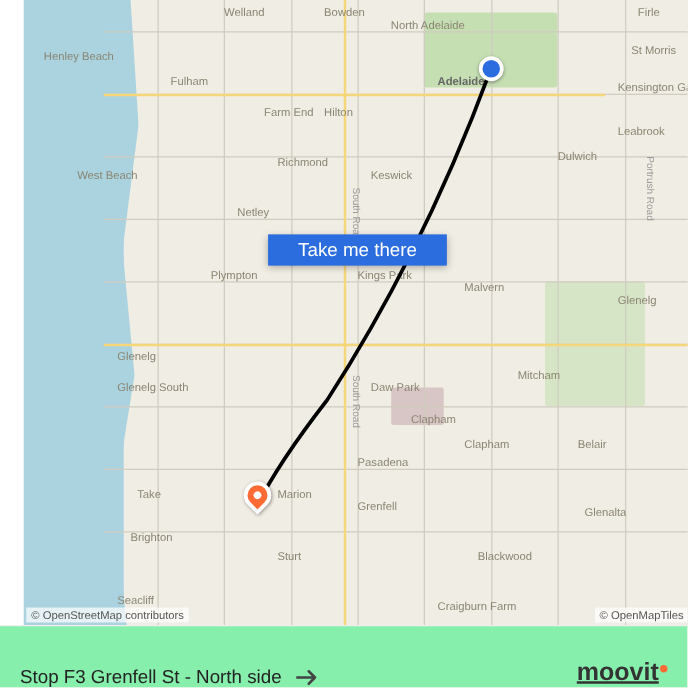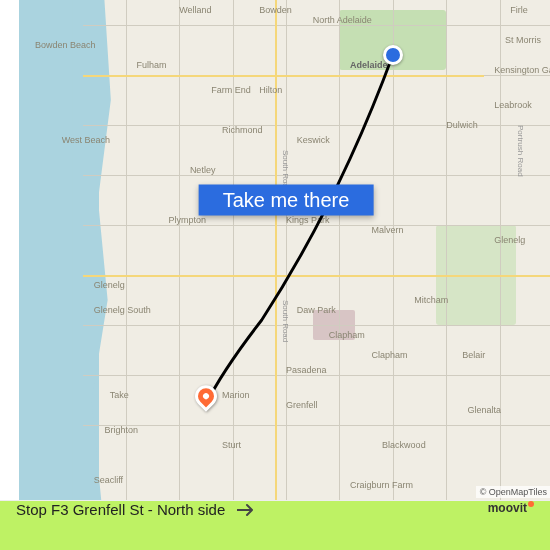--- a/index.html
+++ b/index.html
@@ -38,33 +38,33 @@
     .route-svg { position: absolute; inset: 0; width: 100%; height: 100%; pointer-events: none; }
     
     
     .marker { position: absolute; width: 20px; height: 20px; border-radius: 50%; border: 3px solid #fff; box-shadow: 0 1px 3px rgba(0,0,0,0.4); transform: translate(-50%, -50%); }
     .marker-start { background: #2b6cdf; left: 70%; top: 11%; }
     .marker-end-wrap { position: absolute; left: 35%; top: 81%; transform: translate(-50%, -90%); }
     .marker-end { width: 22px; height: 22px; background: #ff6b35; border: 3px solid #fff; border-radius: 50% 50% 50% 0; transform: rotate(-45deg); box-shadow: 0 1px 3px rgba(0,0,0,0.4); }
     .marker-end::after { content: ''; position: absolute; left: 50%; top: 50%; width: 6px; height: 6px; background: #fff; border-radius: 50%; transform: translate(-50%, -50%); }
     
     
-    .cta-button { position: absolute; left: 50%; top: 40%; transform: translate(-50%, -50%); background: #2b6cdf; color: #fff; padding: 4px 24px; font-size: 20px; font-weight: 500; border: none; cursor: pointer; box-shadow: 0 2px 6px rgba(0,0,0,0.3); }
+    .cta-button { position: absolute; left: 50%; top: 40%; transform: translate(-50%, -50%); background: #2b6cdf; color: #fff; padding: 4px 24px; font-size: 15px; font-weight: 500; border: none; cursor: pointer; box-shadow: 0 2px 6px rgba(0,0,0,0.3); }
     
     
     .attribution { position: absolute; bottom: 2px; font-size: 9px; color: #555; background: rgba(255,255,255,0.7); padding: 1px 4px; }
     .attr-left { left: 2px; }
     .attr-right { right: 2px; }
     
     
-    .bottom-bar { position: absolute; bottom: 0; left: 0; right: 0; height: 50px; background: #bef264; display: flex; align-items: flex-start; padding: 0 16px; border-top: 1px solid #eee; }
+    .bottom-bar { position: absolute; bottom: 0; left: 0; right: 0; height: 50px; background: #86efac; display: flex; align-items: flex-end; padding: 0 16px; border-top: 1px solid #eee; }
     .route-text { display: flex; align-items: center; gap: 12px; font-size: 15px; color: #222; font-weight: 500; flex: 1; }
     .arrow-icon { display: inline-flex; }
     .logo { display: flex; align-items: center; margin-left: auto; }
-    .logo-text { font-size: 12px; font-weight: 600; color: #333; }
+    .logo-text { font-size: 20px; font-weight: 600; color: #333; text-decoration: underline; }
     .logo-dot { width: 6px; height: 6px; background: #ff6b35; border-radius: 50%; margin-left: 1px; position: relative; top: -4px; }
     
     
     .road-label-v { position: absolute; font-size: 8px; color: #999; writing-mode: vertical-rl; }
   </style>
 </head>
 <body>
 
 <div class="map-container">
   <div class="map-bg">
@@ -96,21 +96,21 @@
     </div>
     <div class="main-road-1"></div>
     <div class="main-road-2"></div>
     <div class="main-road-3"></div>
   </div>
 
   <span class="place-label" style="left:30%;top:1%">Welland</span>
   <span class="place-label" style="left:45%;top:1%">Bowden</span>
   <span class="place-label" style="left:55%;top:3%">North Adelaide</span>
   <span class="place-label" style="left:92%;top:1%">Firle</span>
-  <span class="place-label" style="left:3%;top:8%">Bowden Beach</span>
+  <span class="place-label" style="left:3%;top:8%">Henley Beach</span>
   <span class="place-label" style="left:22%;top:12%">Fulham</span>
   <span class="place-label" style="left:36%;top:17%">Farm End</span>
   <span class="place-label" style="left:45%;top:17%">Hilton</span>
   <span class="place-label" style="left:62%;top:12%;font-weight:600;color:#666">Adelaide</span>
   <span class="place-label" style="left:91%;top:7%">St Morris</span>
   <span class="place-label" style="left:89%;top:13%">Kensington Gardens</span>
   <span class="place-label" style="left:89%;top:20%">Leabrook</span>
   <span class="place-label" style="left:80%;top:24%">Dulwich</span>
   <span class="place-label" style="left:8%;top:27%">West Beach</span>
   <span class="place-label" style="left:38%;top:25%">Richmond</span>
@@ -145,20 +145,21 @@
     <path d="M 385 55 Q 330 200 250 320 Q 210 370 192 405" stroke="#000" stroke-width="3" fill="none" stroke-linecap="round"></path>
   </svg>
 
   <div class="marker marker-start"></div>
   <div class="marker-end-wrap">
       <div class="marker-end"></div>
     </div>
 
   <button class="cta-button">Take me there</button>
 
+  <span class="attribution attr-left">© OpenStreetMap contributors</span>
   <span class="attribution attr-right">© OpenMapTiles</span>
 </div>
 
 <div class="bottom-bar">
   <div class="route-text">
     <span>Stop F3 Grenfell St - North side</span>
     <span class="arrow-icon">
       <svg width="18" height="14" viewBox="0 0 18 14">
           <path d="M0 7 L14 7 M10 2 L15 7 L10 12" stroke="#444" stroke-width="2" fill="none" stroke-linecap="round" stroke-linejoin="round"></path>
         </svg>

